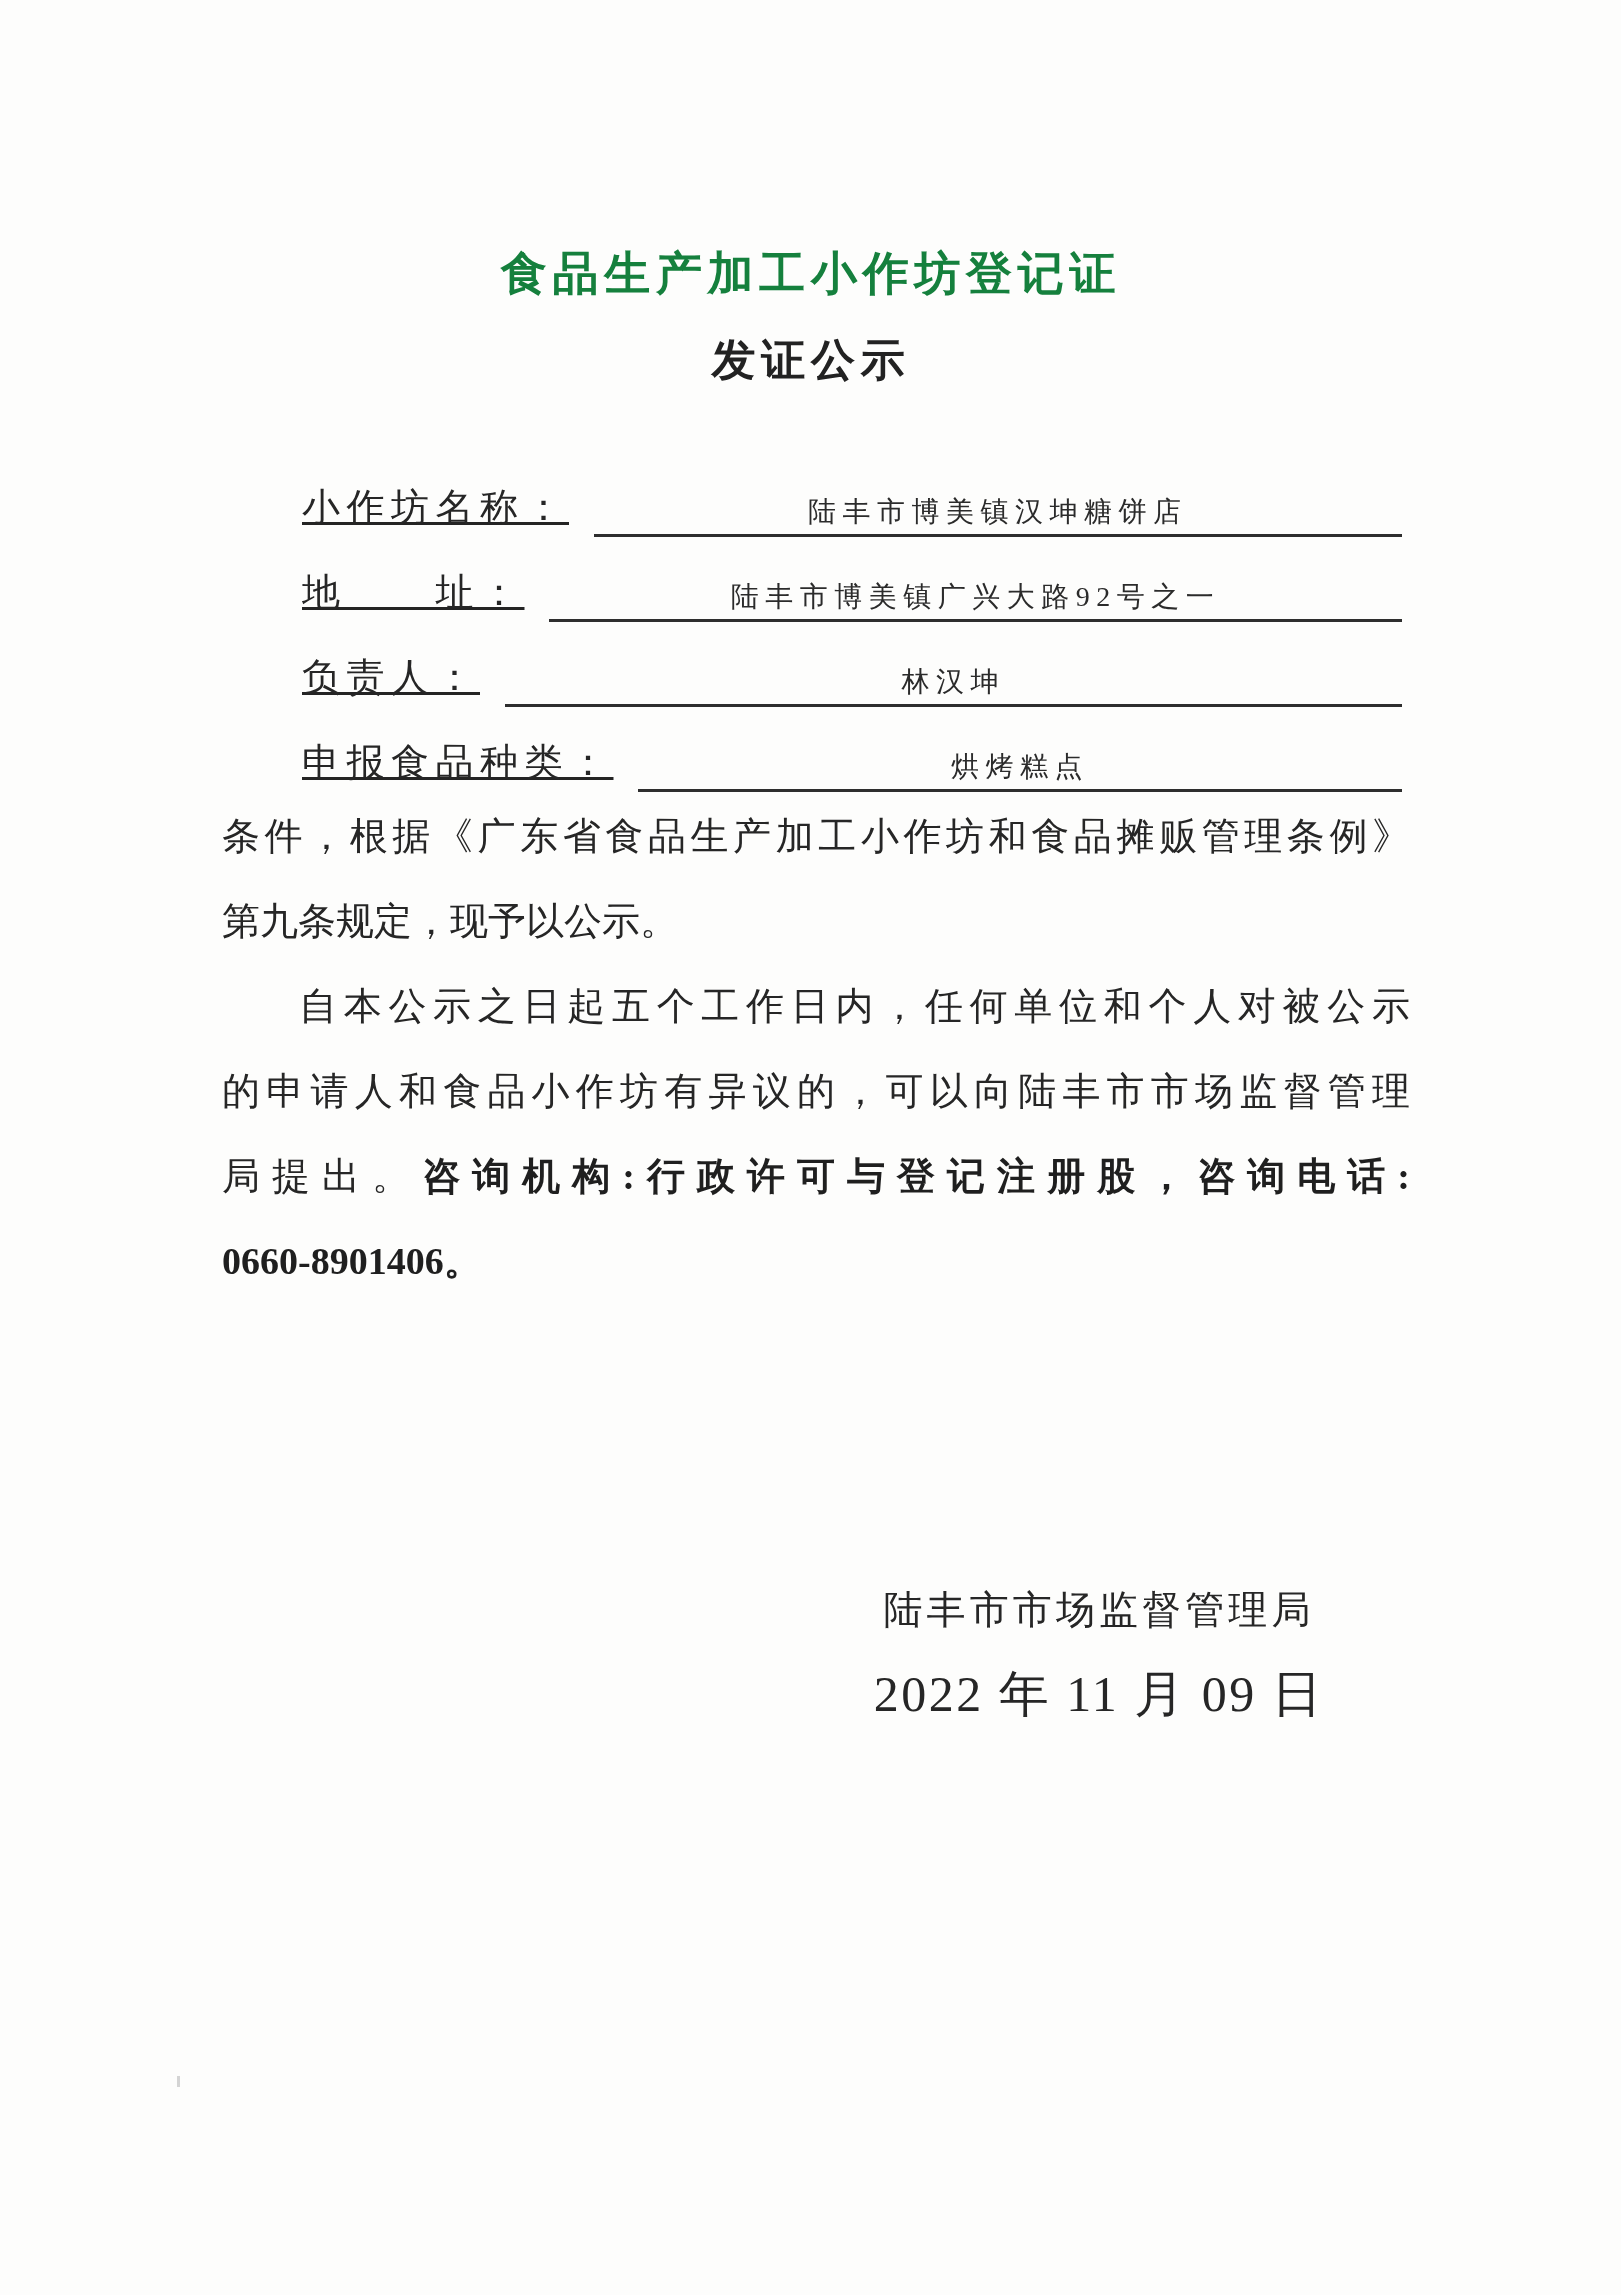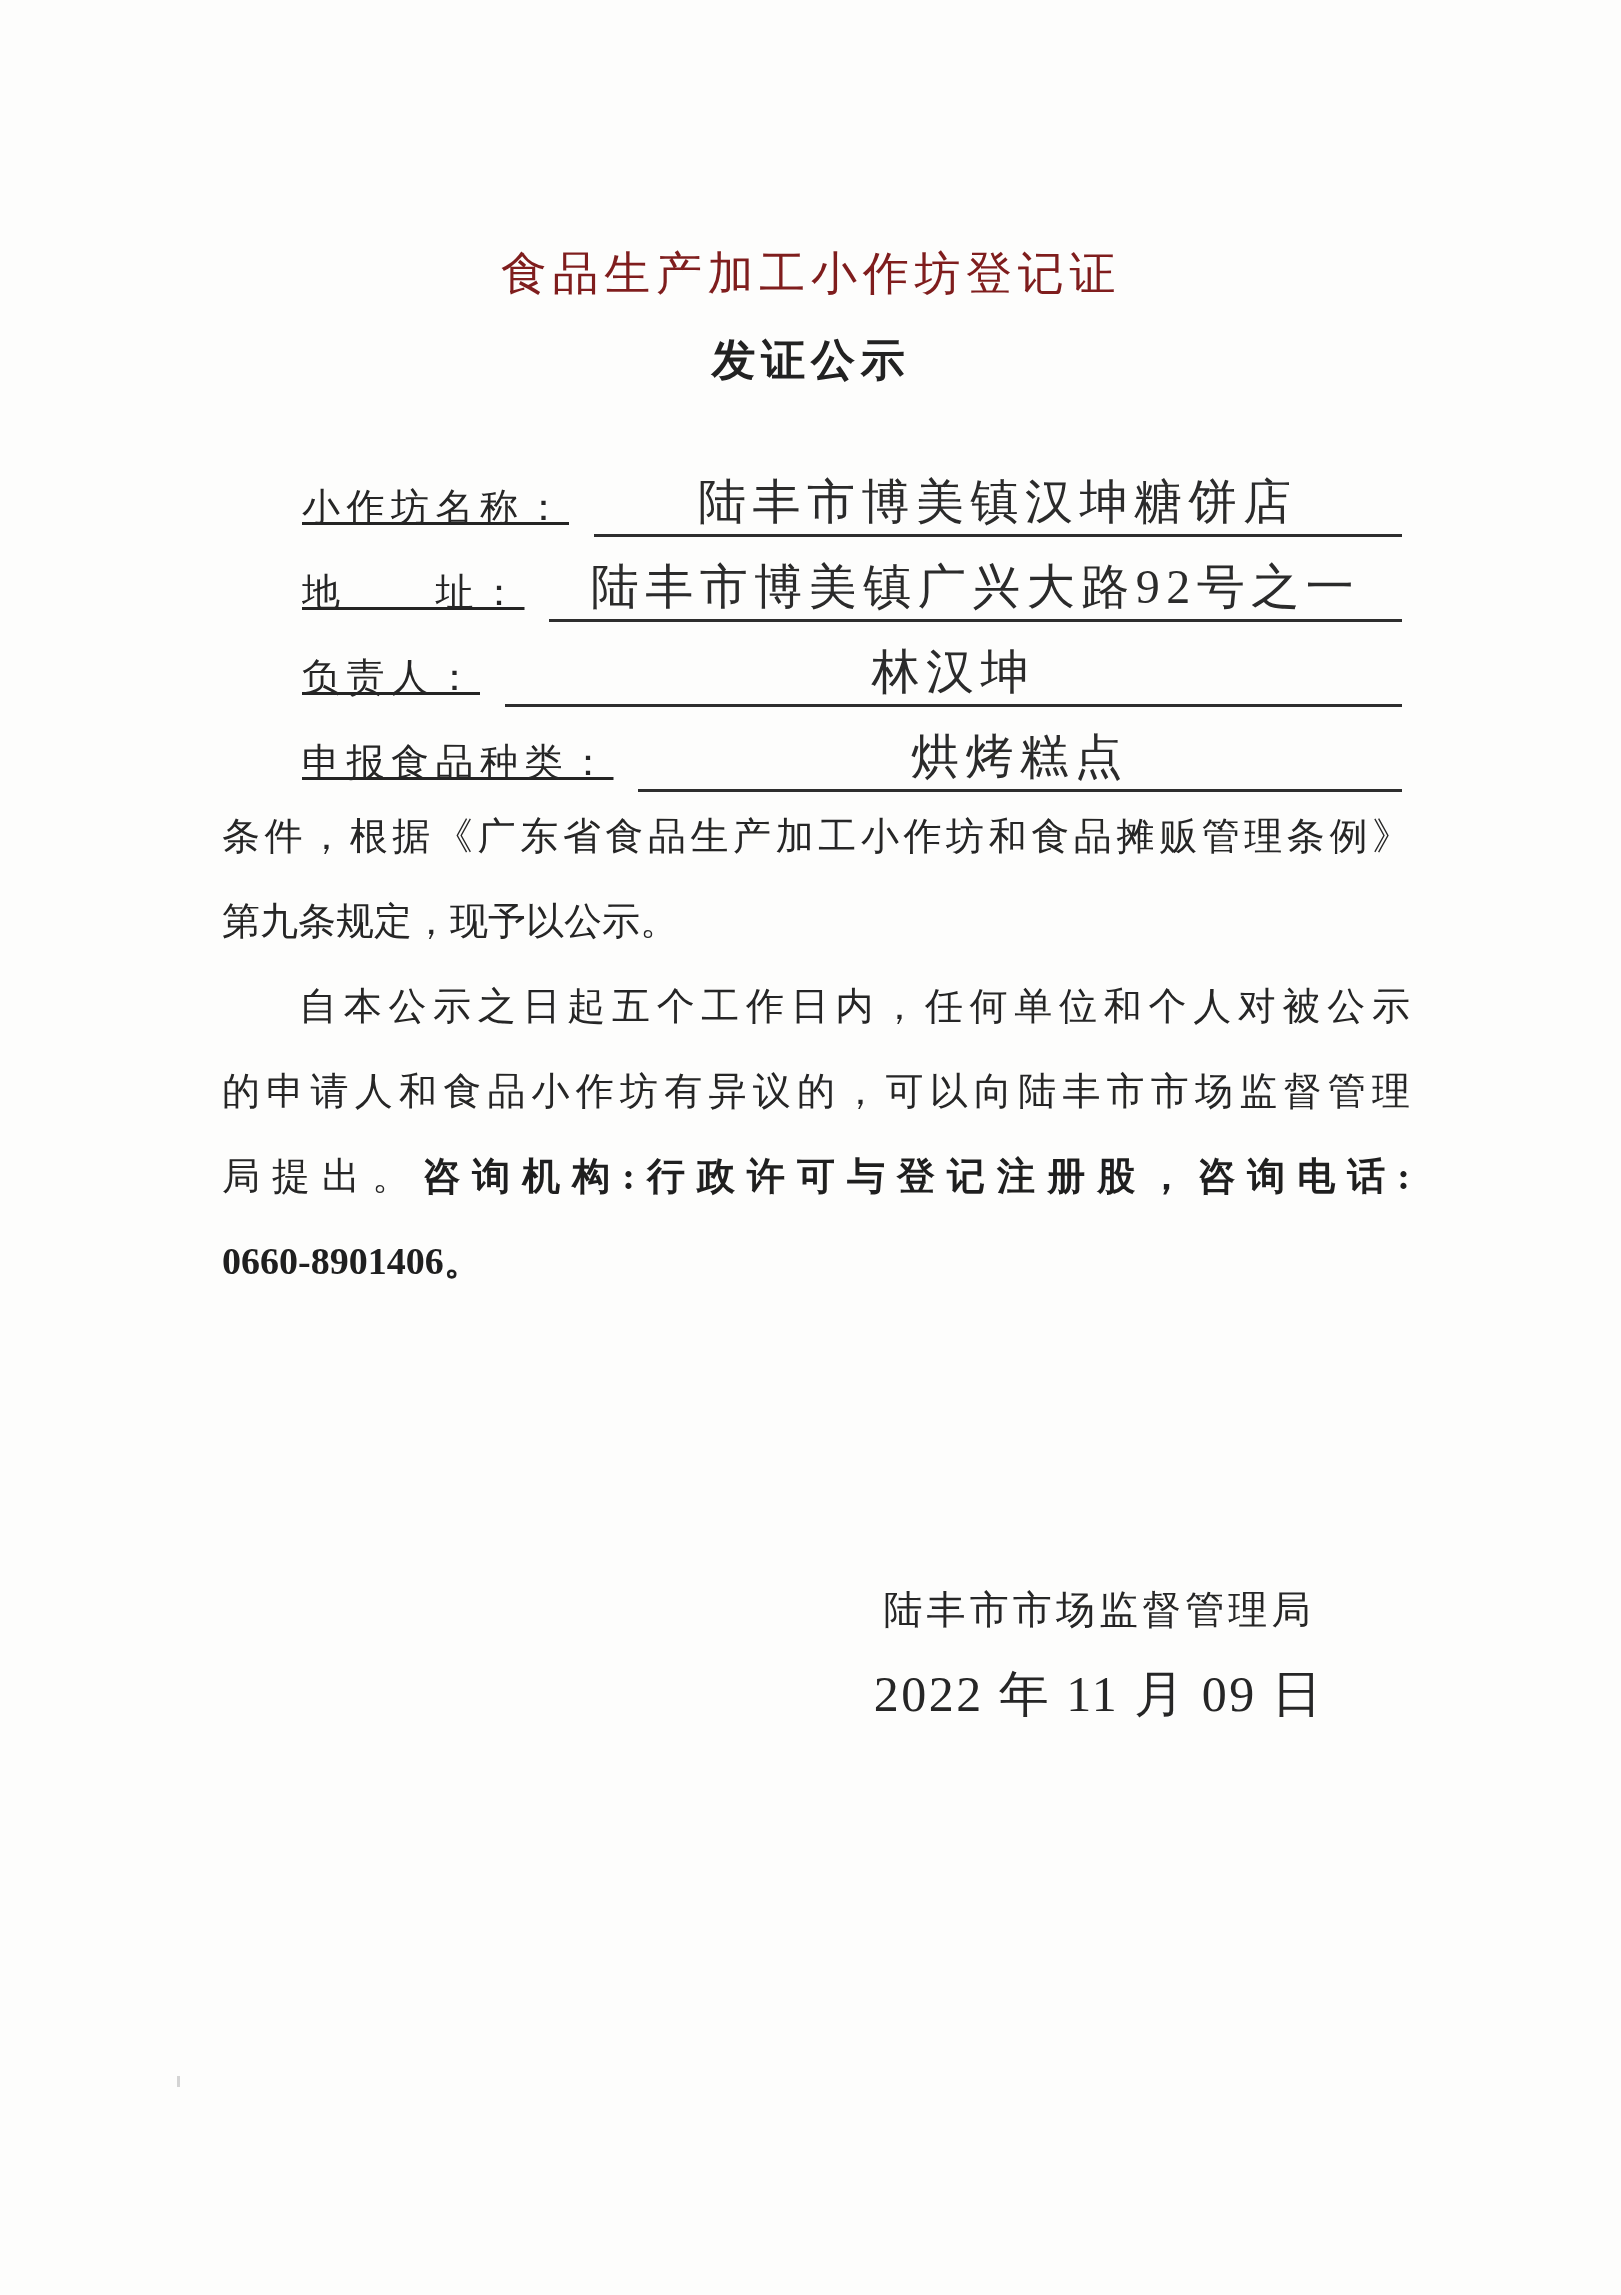--- a/index.html
+++ b/index.html
@@ -16,25 +16,25 @@
     color: #242424;
     font-family: "Liberation Serif", serif;
     overflow: hidden;
   }
   
   .doc-title {
     margin: 0;
     padding-top: 249px;
     text-align: center;
     font-family: "Liberation Sans", sans-serif;
-    font-weight: 400;
+    font-weight: 700;
     font-size: 46px;
     line-height: 49px;
     letter-spacing: 5.7px;
-    color: #7f1d1d;
+    color: #15803d;
   }
   .doc-subtitle {
     margin: 0;
     margin-top: 38px;
     text-align: center;
     font-family: "Liberation Sans", sans-serif;
     font-weight: 600;
     font-size: 44px;
     line-height: 47px;
     letter-spacing: 5.7px;
@@ -60,21 +60,21 @@
     color: #262626;
   }
   .field-line {
     flex: 1 1 auto;
     margin-left: 24.5px;
     border-bottom: 3.3px solid #2e2e2e;
     text-align: center;
   }
   .field-value {
     display: inline-block;
-    font-size: 48px;
+    font-size: 28px;
     line-height: 1;
     letter-spacing: 6.5px;
     padding-bottom: 8.2px;
     color: #2b2b2b;
     white-space: nowrap;
   }
   
   .body-text {
     margin: 0 212px 0 222px;
   }

